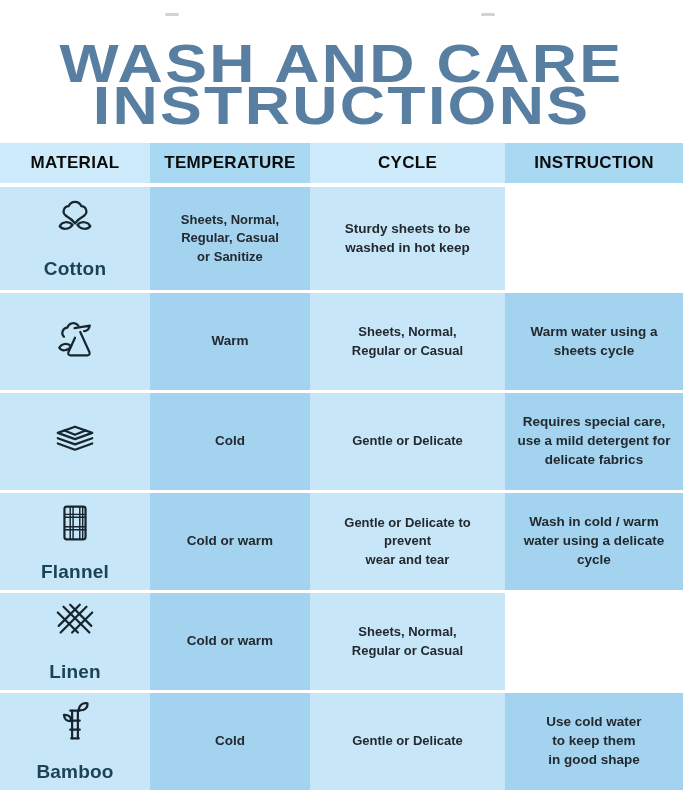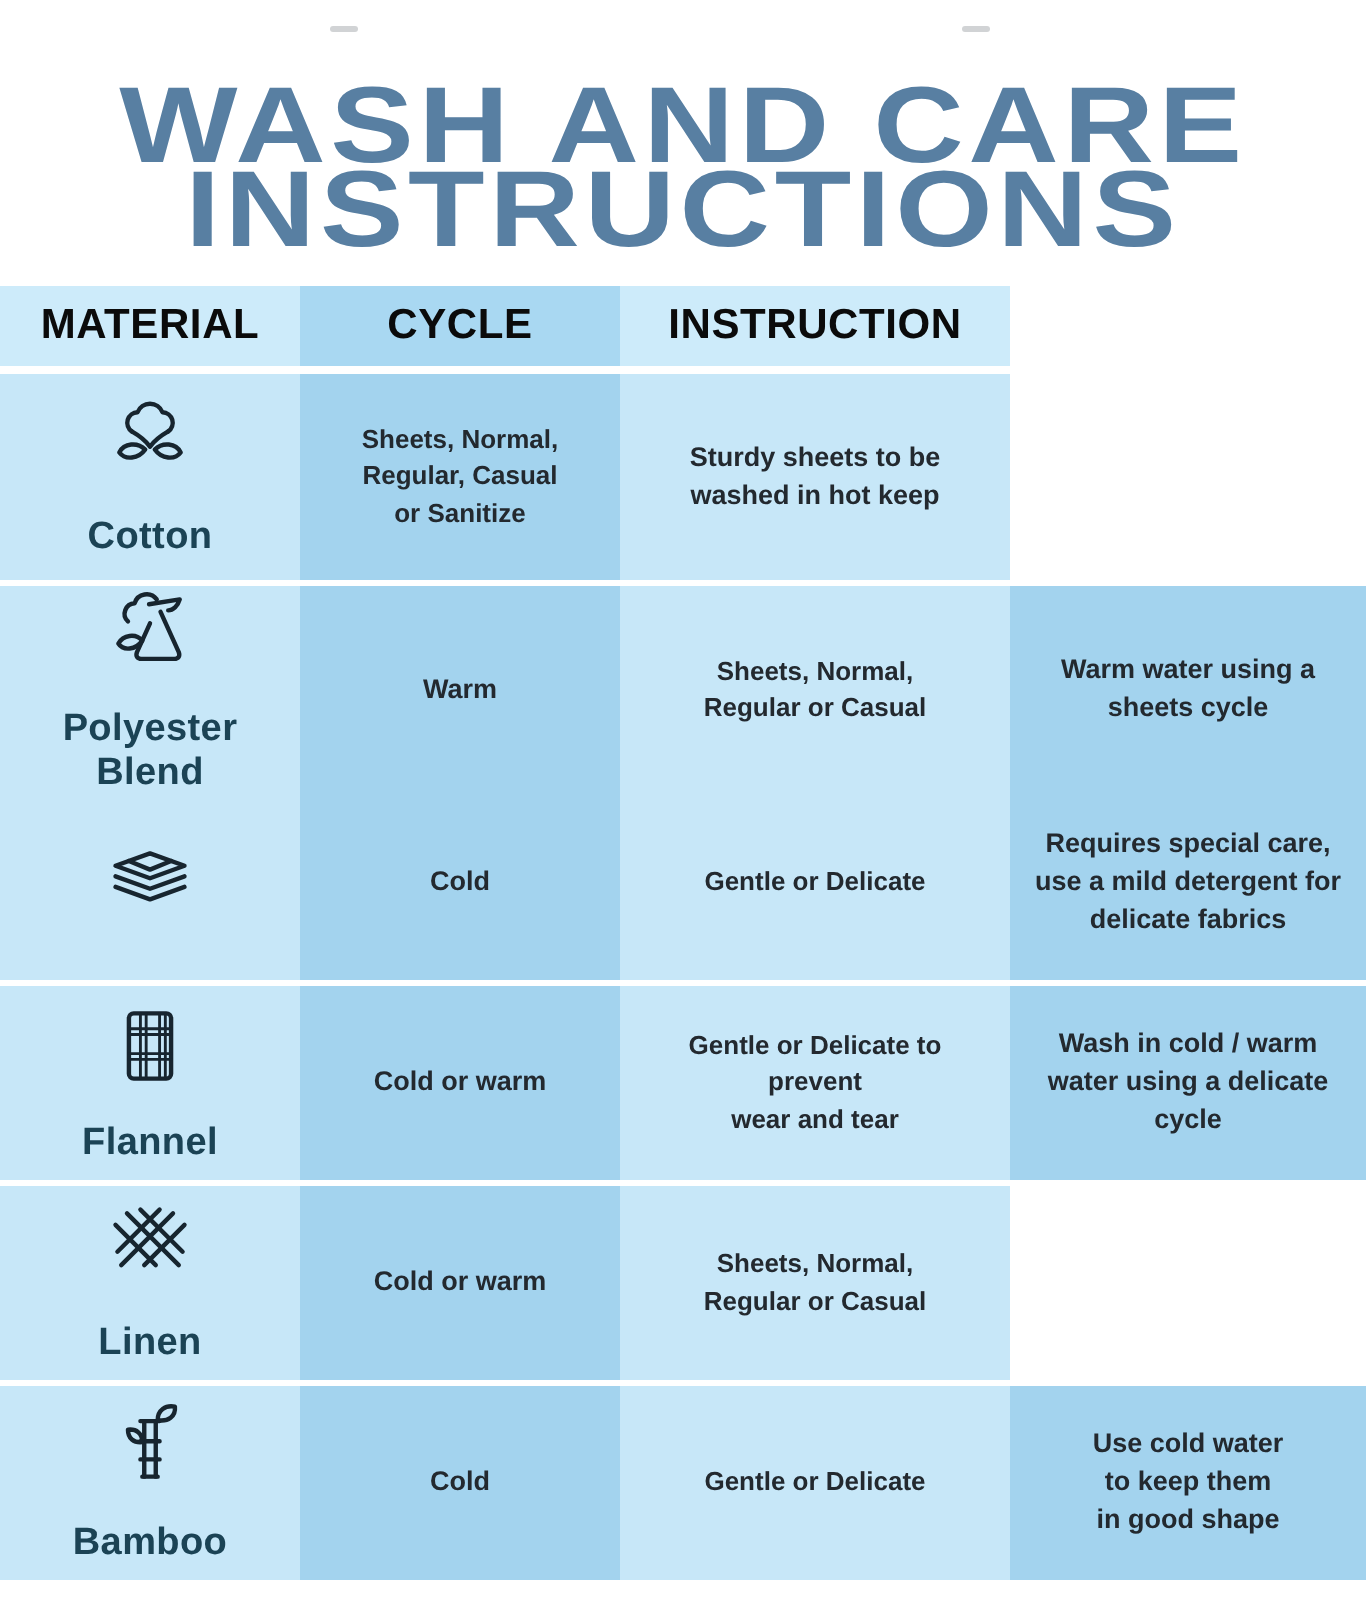--- a/index.html
+++ b/index.html
@@ -33,21 +33,21 @@
 
   .table{position:absolute;top:143px;left:0;width:683px;}
   .grid-row{
     display:grid;
     grid-template-columns:150px 160px 195px 178px;
     width:683px;
   }
   .header-row{height:40px;}
   .header-cell{
     display:flex;align-items:center;justify-content:center;
-    font-weight:bold;font-size:21px;letter-spacing:.3px;
+    font-weight:bold;font-size:17px;letter-spacing:.3px;
     color:var(--header-text);
   }
   .header-cell:nth-child(odd){background:var(--hdr-light);}
   .header-cell:nth-child(even){background:var(--hdr-mid);}
 
   .rows{margin-top:4px;}
   .row{height:97px;margin-bottom:3px;}
   .row.first{height:103px;}
   .cell{
     display:flex;flex-direction:column;align-items:center;justify-content:center;
@@ -71,20 +71,21 @@
 
 <div class="artifact-dash dash-1"></div>
 <div class="artifact-dash dash-2"></div>
 
 <div class="title"><span>WASH AND CARE</span>
 <span>INSTRUCTIONS</span></div>
 
 <div class="table">
   <div class="grid-row header-row">
     <div class="header-cell">MATERIAL</div>
+    <div class="header-cell">TEMPERATURE</div>
     <div class="header-cell">CYCLE</div>
     <div class="header-cell">INSTRUCTION</div>
   </div>
   <div class="rows" id="rows">
   <div class="grid-row row first">
     <div class="cell material-cell">
       <span class="material-icon"><svg viewBox="0 0 48 48">
               <path d="M14.5 19.5 A5.5 5.5 0 0 1 17.5 9.5 A7 7 0 0 1 30.5 9.5 A5.5 5.5 0 0 1 33.5 19.5"></path>
               <path d="M14.5 19.5 C18 21.5 21.5 24 24 27.5 C26.5 24 30 21.5 33.5 19.5"></path>
               <path d="M21.5 29 C18 34 11 34.5 8 30.5 C10.5 25.5 17.5 25 21.5 29 Z"></path>
@@ -100,22 +101,20 @@
   </div>
 
   <div class="grid-row row">
     <div class="cell material-cell">
       <span class="material-icon"><svg viewBox="0 0 48 48">
               <path d="M12.5 18.5 A5.5 5.5 0 0 1 16 9 A6.5 6.5 0 0 1 27.5 7"></path>
               <path d="M23.5 9.5 L39.5 7 C38.5 10.5 36 12.7 33.5 12.7"></path>
               <path d="M29.5 13.5 L39 34.5 C39.8 36.6 38.8 38 36.7 38 L19.5 38 C17.4 38 16.4 36.6 17.2 34.5 L24 19.5"></path>
               <path d="M20 28.5 C16.5 33.5 10 34 7.5 30 C10 25.5 16.5 24.5 20 28.5 Z"></path>
             </svg></span>
-      <span class="material-name">Polyester
-Blend</span>
     </div>
     <div class="cell temperature">Warm</div>
     <div class="cell cycle">Sheets, Normal,
 Regular or Casual</div>
     <div class="cell instruction">Warm water using a
 sheets cycle</div>
   </div>
 
   <div class="grid-row row">
     <div class="cell material-cell">

